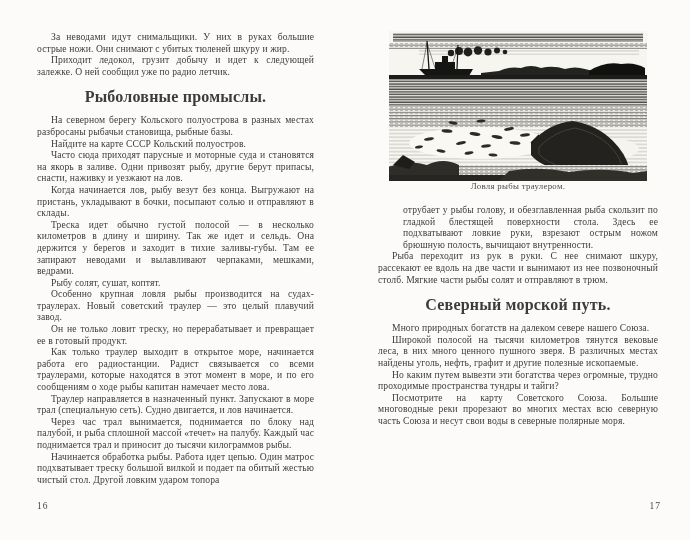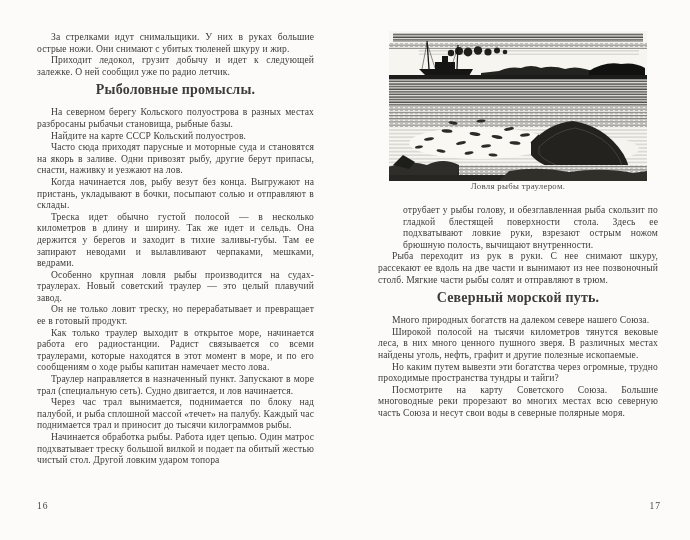--- a/index.html
+++ b/index.html
@@ -26,22 +26,22 @@
     margin: 0;
     font-size: 9.6px;
     line-height: 11.6px;
     text-align: justify;
     text-indent: 14px;
     letter-spacing: 0.1px;
   }
   .body-text p.no-indent { text-indent: 0; margin-left: 25px; }
 
   h2.section-heading {
-    margin: 5px 0 8px 0;
-    font-size: 14px;
+    margin: 11px 0 8px 0;
+    font-size: 16px;
     font-weight: bold;
     text-align: center;
     letter-spacing: 0.2px;
   }
 
   .figure-block {
     margin: 0 0 13px 0;
     text-align: center;
   }
   .figure-block svg {
@@ -63,30 +63,31 @@
     color: #454545;
     letter-spacing: 1px;
   }
   .page-number-left  { left: 37px; }
   .page-number-right { right: 29px; text-align: right; }
 </style>
 </head>
 <body>
 
 <div class="page page-left body-text">
-  <p>За стрелками идут снимальщики. У них в руках большие острые ножи. Они снимают с убитых тюленей шкуру и жир.</p>
+  <p>За неводами идут снимальщики. У них в руках большие острые ножи. Они снимают с убитых тюленей шкуру и жир.</p>
   <p>Приходит ледокол, грузит добычу и идет к следующей залежке. О ней сообщил уже по радио летчик.</p>
 
   <h2 class="section-heading">Рыболовные промыслы.</h2>
 
   <p>На северном берегу Кольского полуострова в разных местах разбросаны рыбачьи становища, рыбные базы.</p>
   <p>Найдите на карте СССР Кольский полуостров.</p>
   <p>Часто сюда приходят парусные и моторные суда и становятся на якорь в заливе. Одни привозят рыбу, другие берут припасы, снасти, наживку и уезжают на лов.</p>
   <p>Когда начинается лов, рыбу везут без конца. Выгружают на пристань, укладывают в бочки, посыпают солью и отправляют в склады.</p>
   <p>Треска идет обычно густой полосой — в несколько километров в длину и ширину. Так же идет и сельдь. Она держится у берегов и заходит в тихие заливы-губы. Там ее запирают неводами и вылавливают черпаками, мешками, ведрами.</p>
+  <p>Рыбу солят, сушат, коптят.</p>
   <p>Особенно крупная ловля рыбы производится на судах-траулерах. Новый советский траулер — это целый плавучий завод.</p>
   <p>Он не только ловит треску, но перерабатывает и превращает ее в готовый продукт.</p>
   <p>Как только траулер выходит в открытое море, начинается работа его радиостанции. Радист связывается со всеми траулерами, которые находятся в этот момент в море, и по его сообщениям о ходе рыбы капитан намечает место лова.</p>
   <p>Траулер направляется в назначенный пункт. Запускают в море трал (специальную сеть). Судно двигается, и лов начинается.</p>
   <p>Через час трал вынимается, поднимается по блоку над палубой, и рыба сплошной массой «течет» на палубу. Каждый час поднимается трал и приносит до тысячи килограммов рыбы.</p>
   <p>Начинается обработка рыбы. Работа идет цепью. Один матрос подхватывает треску большой вилкой и подает па обитый жестью чистый стол. Другой ловким ударом топора</p>
 </div>
 
 <div class="page page-right body-text">
 

